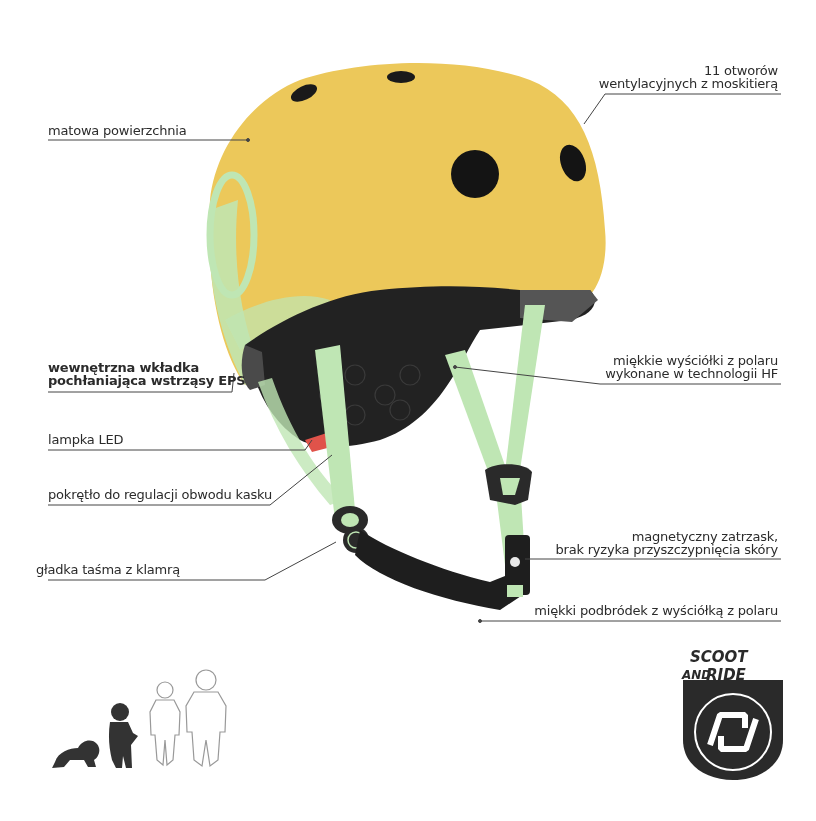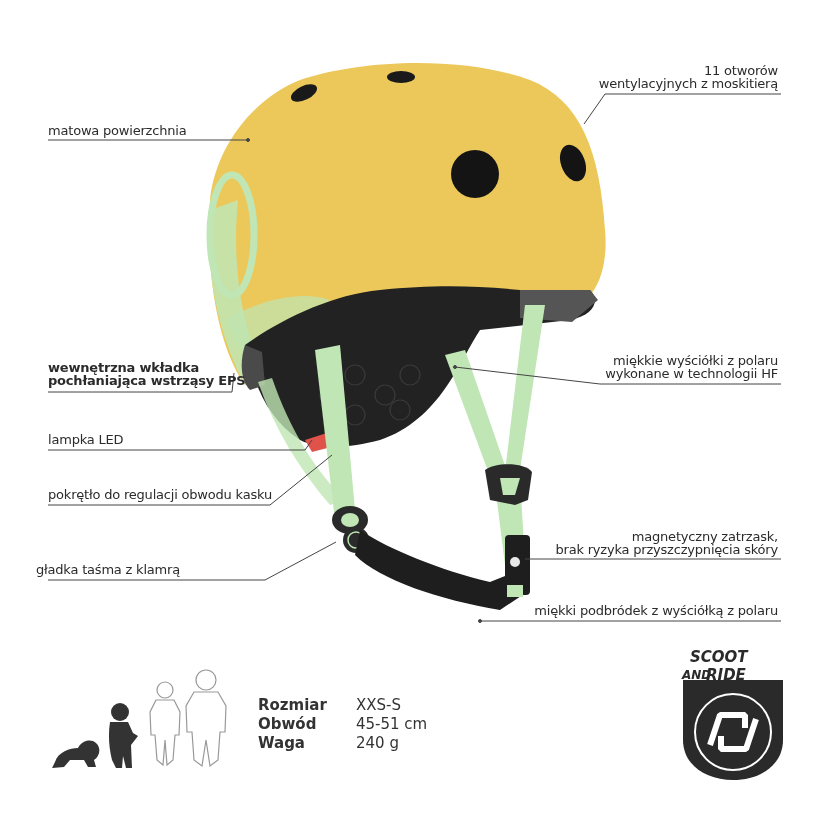--- a/index.html
+++ b/index.html
@@ -126,33 +126,19 @@
   <div class="label right" style="right:38px; top:354px;">
     <div>miękkie wyściółki z polaru</div>
     <div>wykonane w technologii HF</div>
   </div>
   <div class="label right" style="right:38px; top:604px;">miękki podbródek z wyściółką z polaru</div>
   <div class="label right" style="right:38px; top:530px;">
     <div>magnetyczny zatrzask,</div>
     <div>brak  ryzyka przyszczypnięcia skóry</div>
   </div>
 
-  <div class="specs">
-    <div class="spec-row">
-      <span class="spec-key">Rozmiar</span>
-      <span class="spec-val">XXS-S</span>
-    </div>
-    <div class="spec-row">
-      <span class="spec-key">Obwód</span>
-      <span class="spec-val">45-51 cm</span>
-    </div>
-    <div class="spec-row">
-      <span class="spec-key">Waga</span>
-      <span class="spec-val">240 g</span>
-    </div>
-  </div>
 
   <div class="logo">
     <span class="logo-text logo-top">SCOOT</span>
     <span class="logo-text logo-and">AND</span>
     <span class="logo-text logo-ride">RIDE</span>
   </div>
 </div>
 
 </body></html>

